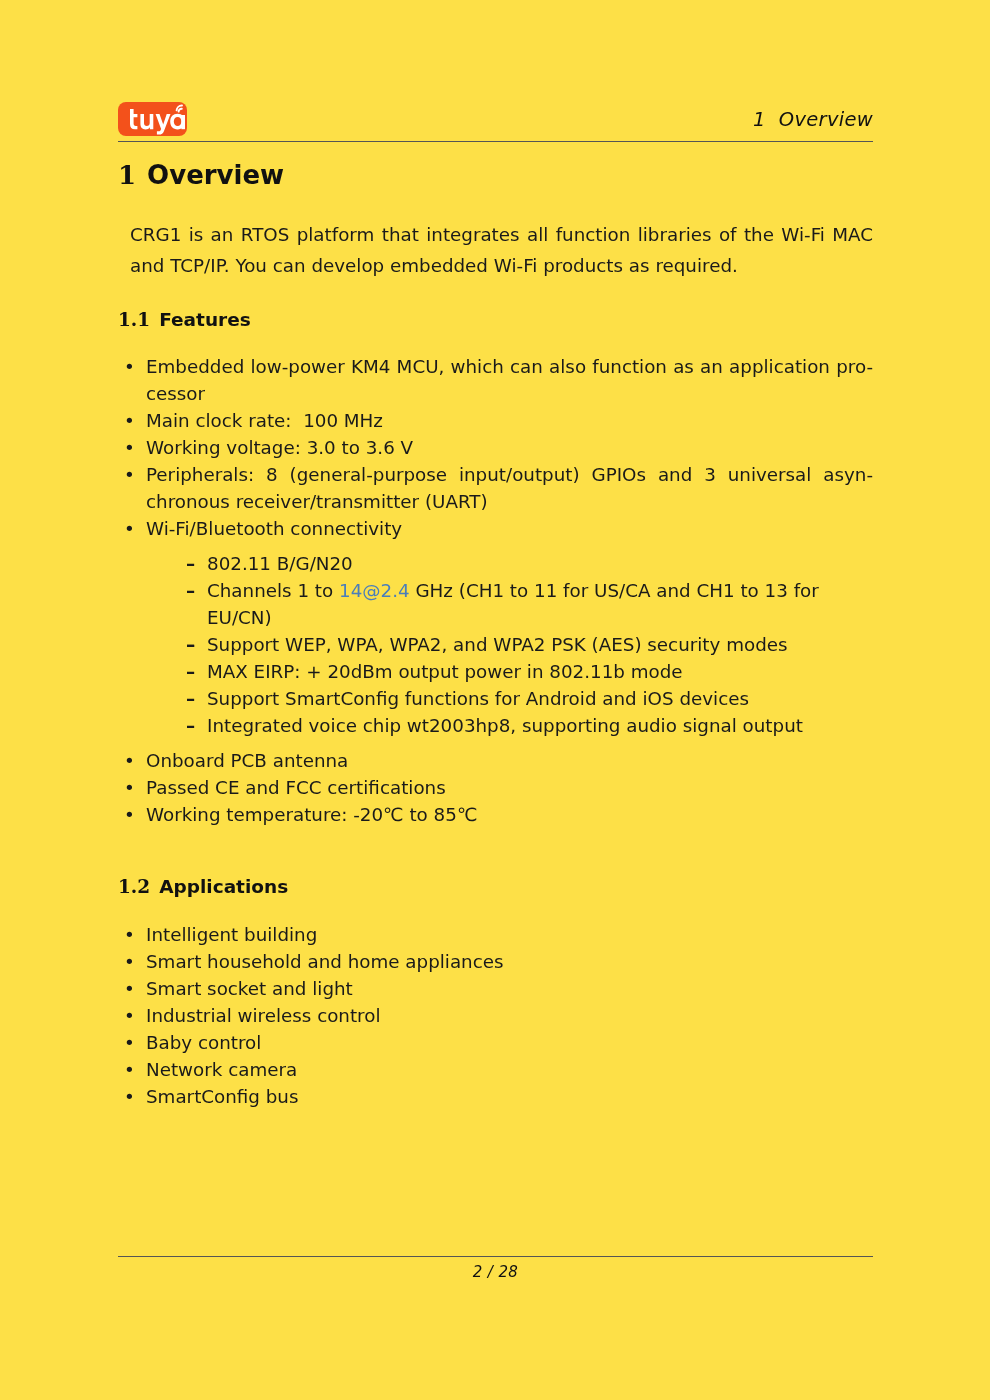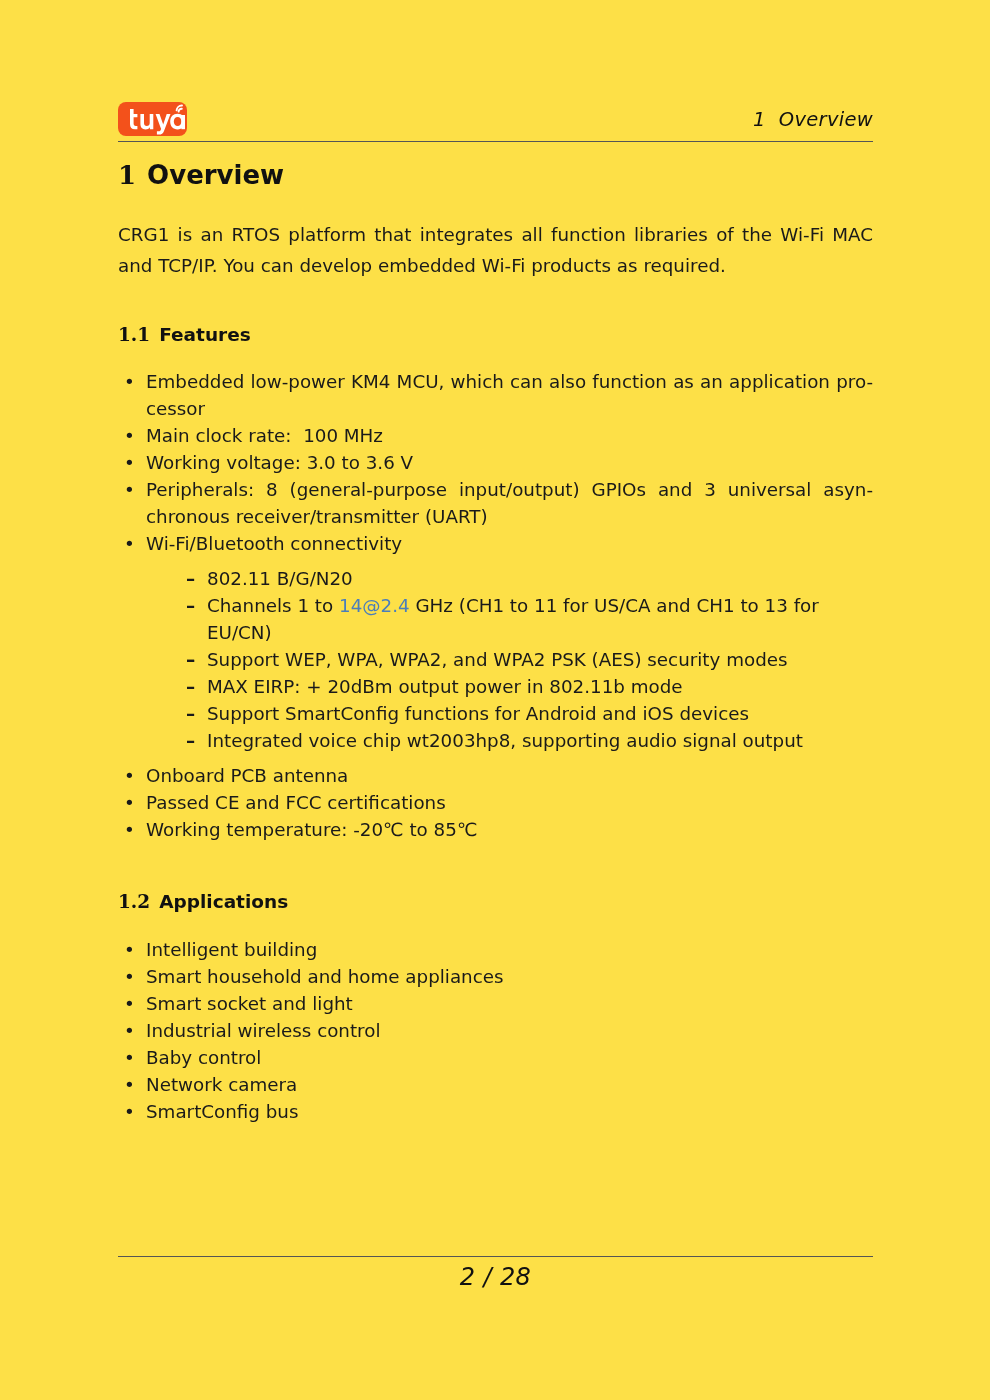--- a/index.html
+++ b/index.html
@@ -163,21 +163,21 @@
     height: 1px;
     background: #555555;
   }
   .footer-text {
     position: absolute;
     left: 118px;
     top: 1263px;
     width: 755px;
     text-align: center;
     font-style: italic;
-    font-size: 24px;
+    font-size: 15px;
     color: #111111;
     font-family: "DejaVu Sans", sans-serif;
     letter-spacing: 0.4px;
   }
 </style>
 </head>
 <body>
 
 <div class="page">
 
@@ -210,23 +210,23 @@
     <div class="header-title wsp">1  Overview</div>
   </div>
   <div class="header-rule"></div>
 
   <div class="content">
 
     <h1 class="sec">
       <span class="num">1</span><span>Overview</span>
     </h1>
 
-    <p class="para" style="margin-top:28px;">CRG1 is an RTOS platform that integrates all function libraries of the Wi-Fi MAC and TCP/IP. You can develop embedded Wi-Fi products as required.</p>
-
-    <h2 class="subsec" style="margin-top:43px;">
+    <p class="para" style="margin-top:28px;margin-left:12px;">CRG1 is an RTOS platform that integrates all function libraries of the Wi-Fi MAC and TCP/IP. You can develop embedded Wi-Fi products as required.</p>
+
+    <h2 class="subsec" style="margin-top:28px;">
       <span class="num">1.1</span><span>Features</span>
     </h2>
 
     <ul class="lvl1" style="margin-top:22px;">
       <li>
         <span class="bullet">•</span>
         <span>Embedded low-power KM4 MCU, which can also function as an application pro-cessor</span>
       </li>
       <li class="nojust">
         <span class="bullet">•</span>

